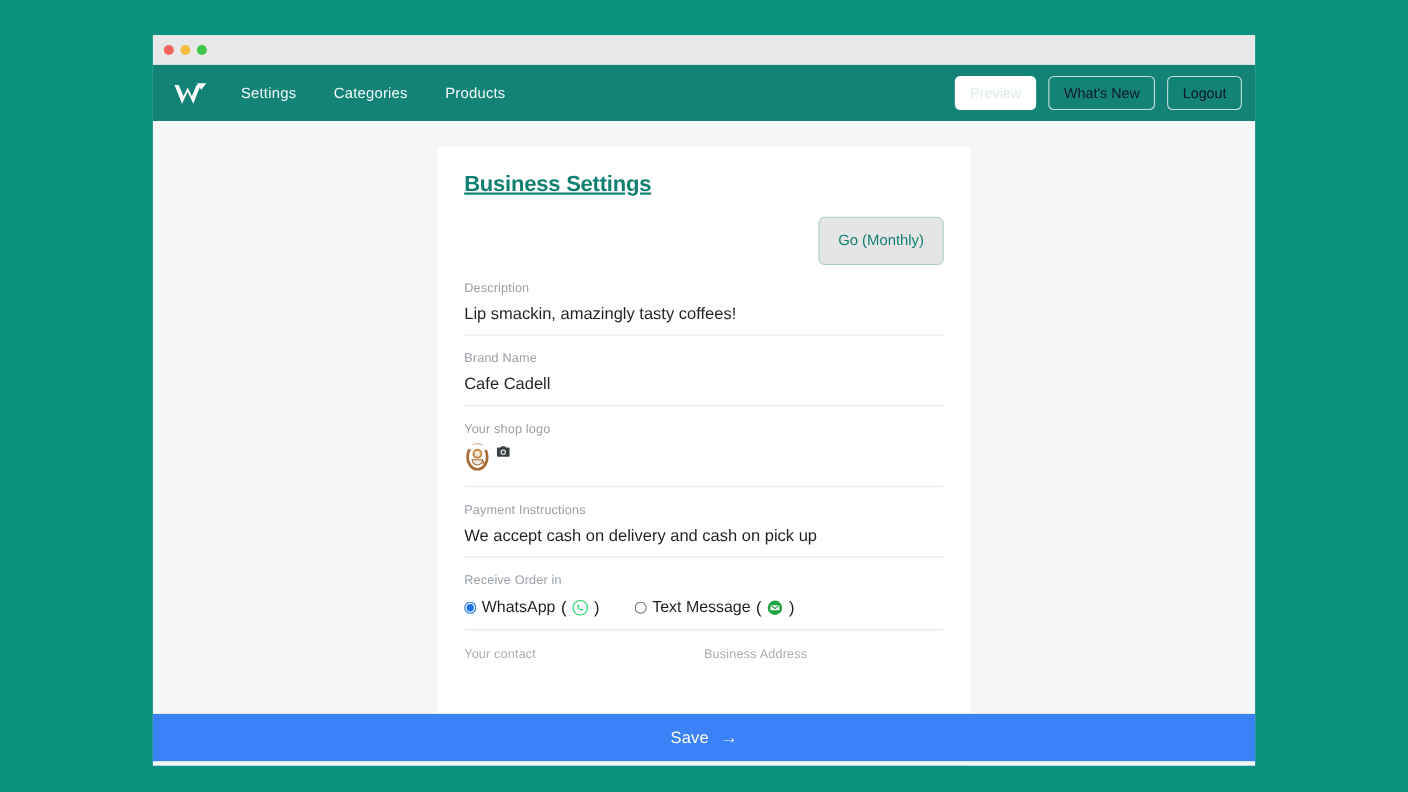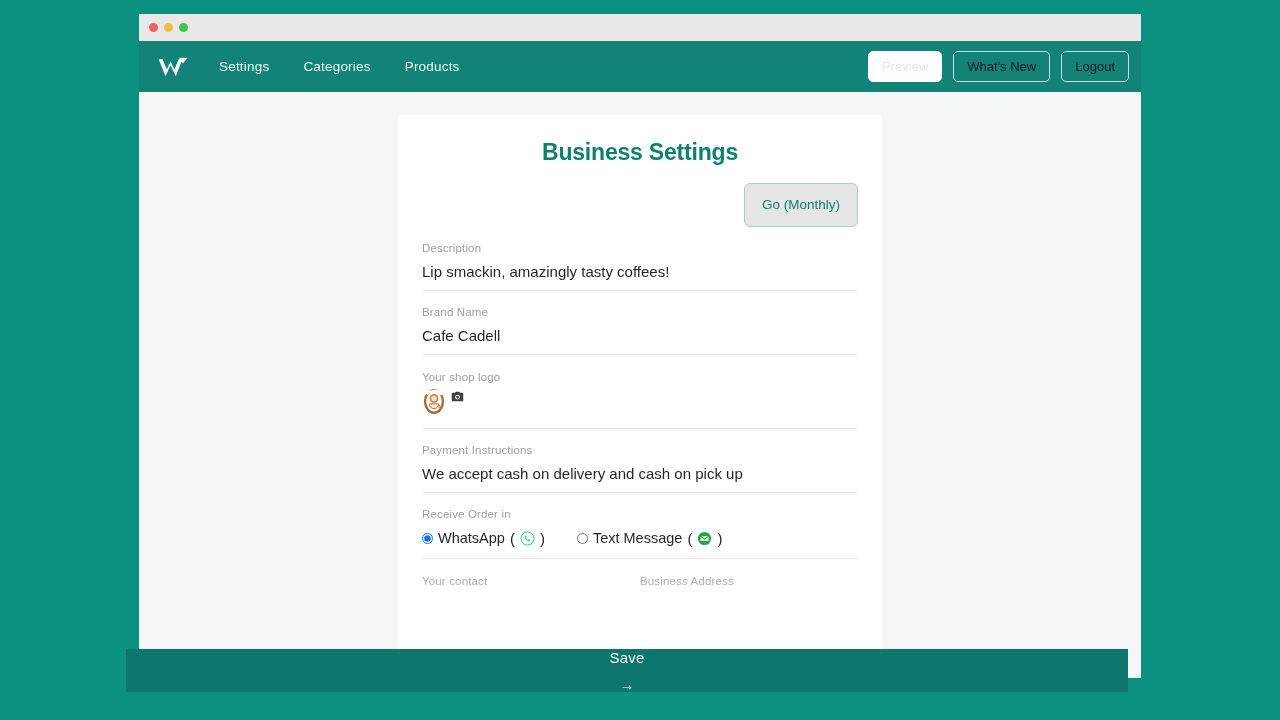--- a/index.html
+++ b/index.html
@@ -13,21 +13,21 @@
   body {
     background: #0c9080;
     font-family: "Liberation Sans", sans-serif;
     -webkit-font-smoothing: antialiased;
   }
 
   
   .window {
     position: absolute;
     left: 139px;
-    top: 14px;
+    top: 32px;
     width: 1002px;
     height: 664px;
     background: #ffffff;
     overflow: hidden;
     display: flex;
     flex-direction: column;
   }
 
   .titlebar {
     height: 27px;
@@ -110,26 +110,26 @@
     top: 23px;            
     width: 484px;         
     height: 560px;
     background: #ffffff;
     border-radius: 3px;
     padding: 0 24px;
     overflow: hidden;
   }
 
   .title {
-    text-align: center;
     color: #0f7f6f;
-    font-size: 23px;
+    font-size: 20px;
     font-weight: bold;
     letter-spacing: -0.2px;
     margin-top: 24px;
+    text-decoration: underline;
   }
 
   .go-row {
     display: flex;
     justify-content: flex-end;
     margin-top: 17px;
     padding-right: 0px;
   }
   .go-btn {
     font-family: inherit;
@@ -210,31 +210,30 @@
     display: flex;
     gap: 0;
     padding-top: 16px;
   }
   .cut-col { flex: 1 1 50%; }
   .cut-col .flabel { opacity: .85; }
 
   
   .savebar {
     position: absolute;
-    left: 126px;
+    left: 139px;
     top: 649px;
     width: 1002px;
     height: 43px;
-    background: #0f766e;
+    background: #3b82f6;
     display: flex;
     align-items: center;
     justify-content: center;
     gap: 11px;
     cursor: pointer;
-    flex-direction: column;
   }
   .save-text {
     color: #ffffff;
     font-size: 15px;
     letter-spacing: .2px;
   }
   .save-arrow {
     color: #ffffff;
     font-size: 15px;
     line-height: 1;

